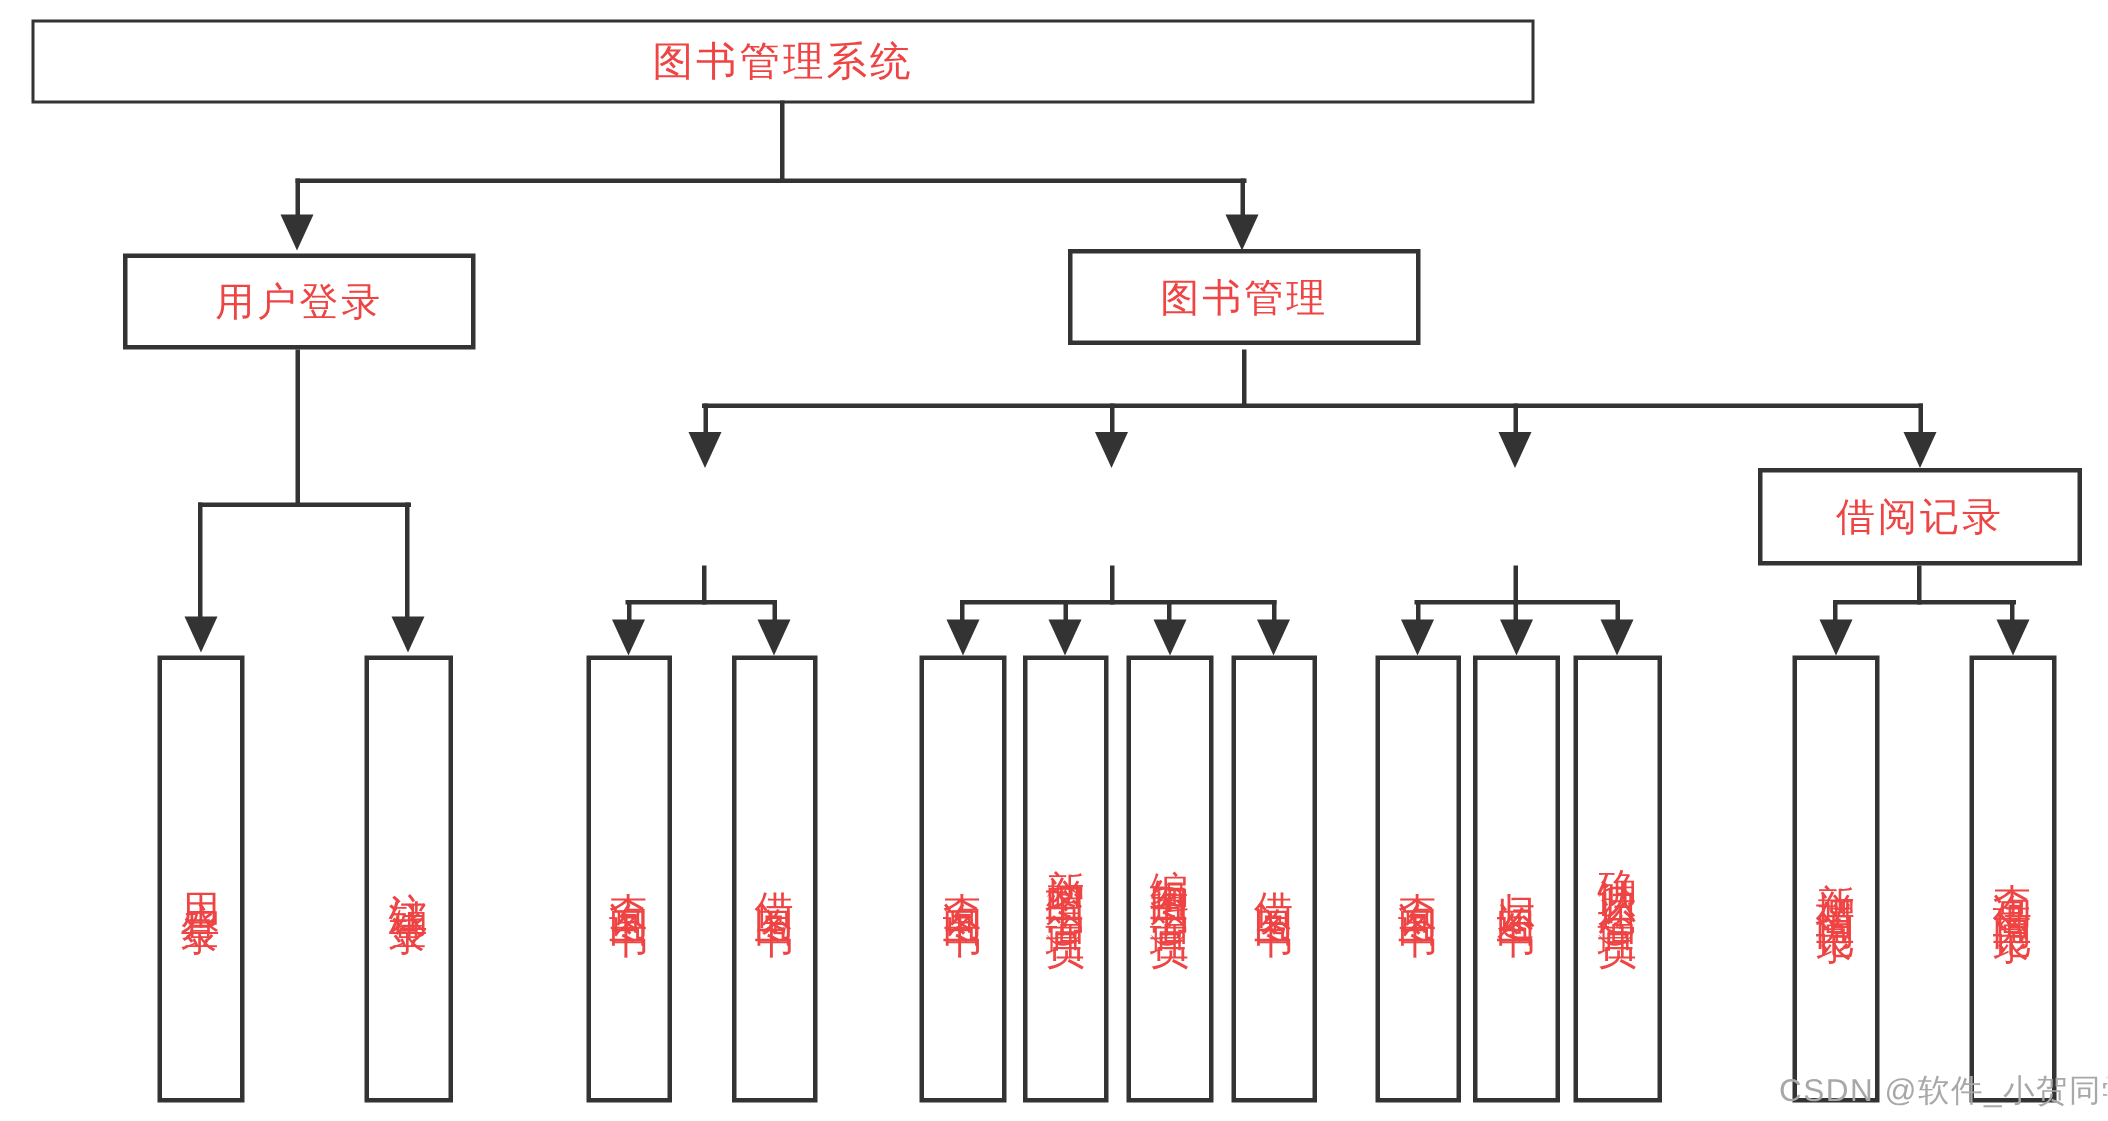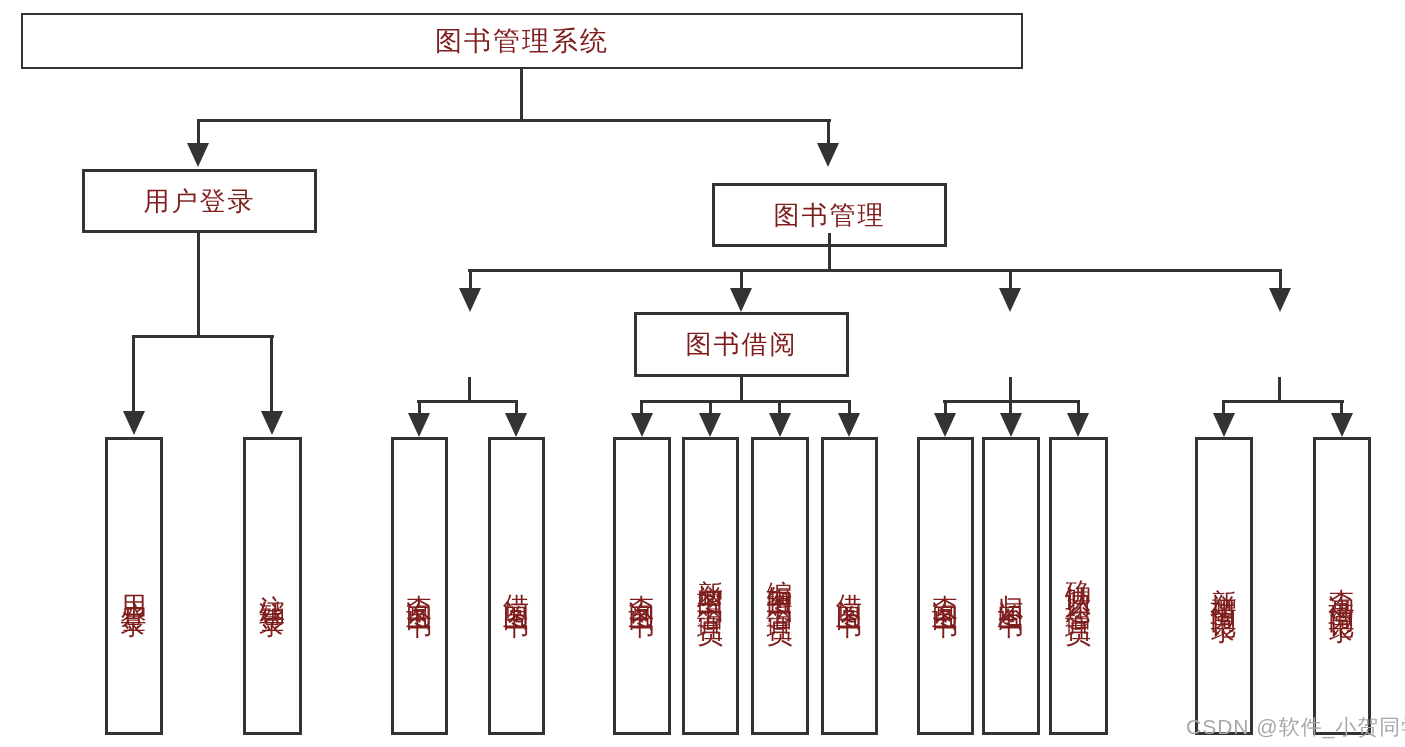--- a/index.html
+++ b/index.html
@@ -2,21 +2,21 @@
 <html><head>
 <meta charset="utf-8">
 <style>
   html,body { margin:0; padding:0; background:#fff; }
   .stage {
     position:relative; width:1405px; height:747px; background:#ffffff;
     font-family:"Liberation Sans","DejaVu Sans",sans-serif; overflow:hidden;
   }
   .box {
     position:absolute; box-sizing:border-box; background:#ffffff;
-    border:3px solid #333333; color:#7f1d1d;
+    border:3px solid #333333; color:#ef4444;
     display:flex; align-items:center; justify-content:center;
   }
   .hbox { font-size:26px; letter-spacing:2px; }
   .root { border-width:2px; font-size:27px; }
   .vbox { font-size:26px; }
   .vbox span {
     writing-mode:vertical-lr; text-orientation:mixed;
     line-height:1; letter-spacing:6px; display:block;
   }
   .vline, .hline { position:absolute; background:#333333; }
@@ -31,23 +31,23 @@
   }
 </style>
 </head>
 <body>
 
 <div class="stage">
 
   <div class="box hbox root" style="left:21px; top:13px; width:1002px; height:56px;">图书管理系统</div>
 
   <div class="box hbox" style="left:82px; top:169px; width:235px; height:64px;">用户登录</div>
-  <div class="box hbox" style="left:712px; top:183px; width:235px; height:64px;">图书管理</div>
+  <div class="box hbox" style="left:712px; top:166px; width:235px; height:64px;">图书管理</div>
 
-  <div class="box hbox" style="left:634px; top:312px; width:215px; height:65px;">图书借阅</div>
+  <div class="box hbox" style="left:1172px; top:312px; width:216px; height:65px;">借阅记录</div>
 
   <div class="box vbox" style="left:105px; top:437px; width:58px; height:298px;">
       <span>用户登录</span>
     </div>
   <div class="box vbox" style="left:243px; top:437px; width:59px; height:298px;">
       <span>注销登录</span>
     </div>
 
   <div class="box vbox" style="left:391px; top:437px; width:57px; height:298px;">
       <span>查询图书</span>

